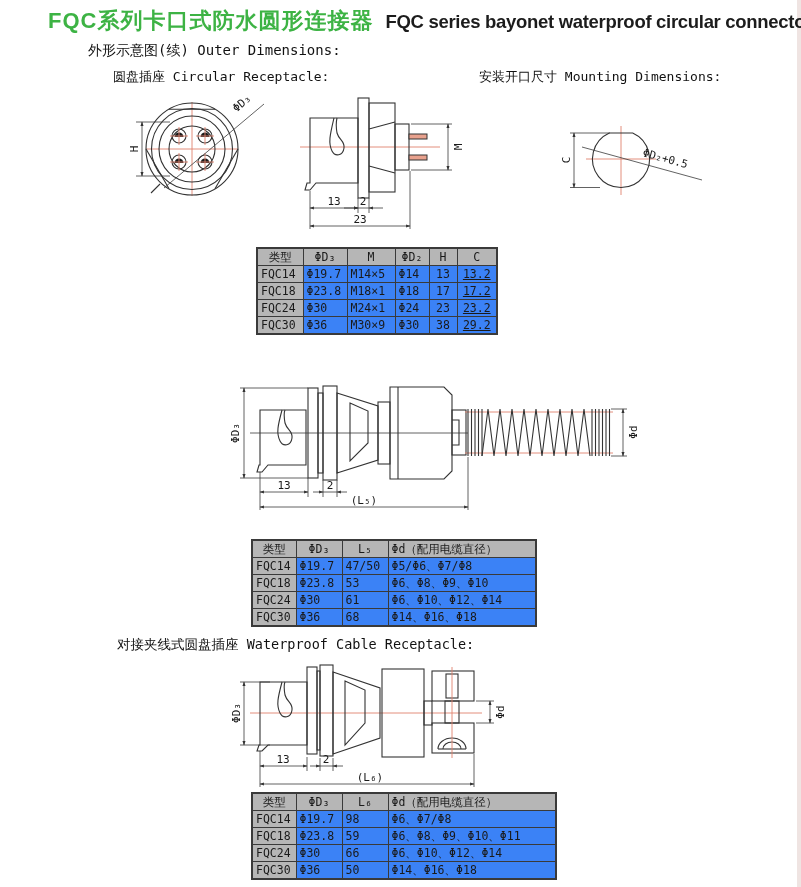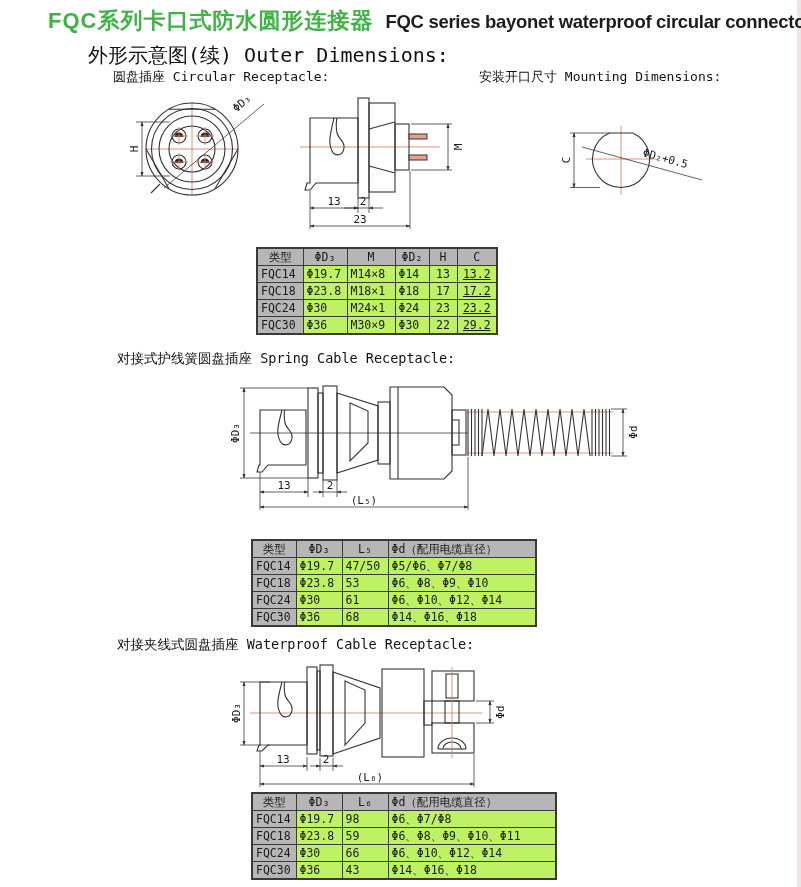--- a/index.html
+++ b/index.html
@@ -2,38 +2,38 @@
 <html><head>
 <meta charset="utf-8">
 <style>
   html,body{margin:0;padding:0;background:#ffffff;}
   .page{position:relative;width:801px;height:887px;background:#ffffff;overflow:hidden;
         font-family:"DejaVu Sans Mono",monospace;color:#1a1a1a;}
   .edge-r{position:absolute;right:0;top:0;width:4px;height:887px;background:#efe4e2;}
   .hdr{position:absolute;left:48px;top:6px;display:flex;align-items:baseline;gap:12px;white-space:nowrap;}
   .title-cn{font-family:"Liberation Sans",sans-serif;font-weight:bold;font-size:22px;color:#3db344;letter-spacing:1px;text-align:right;}
   .title-en{font-family:"Liberation Sans",sans-serif;font-weight:bold;font-size:18.5px;color:#1c1c1c;letter-spacing:-0.3px;}
-  .h2{position:absolute;left:88px;top:42px;font-size:20px;color:#111;}
+  .h2{position:absolute;left:88px;top:42px;font-size:14px;color:#111;}
   .sublabel{position:absolute;font-size:13px;color:#111;white-space:nowrap;}
   .lab-circ{left:113px;top:68px;}
   .lab-mount{left:479px;top:68px;}
   .lab-spring{left:117px;top:350px;font-size:13.5px;}
   .lab-water{left:117px;top:636px;font-size:13.5px;}
   svg{position:absolute;overflow:visible;}
   svg .ln{stroke:#333;stroke-width:1.1;fill:none;}
   svg .thin{stroke:#3a3a3a;stroke-width:0.8;fill:none;}
   svg .red{stroke:#e0826e;stroke-width:0.9;fill:none;}
   svg text{font-family:"DejaVu Sans Mono",monospace;font-size:11px;fill:#1a1a1a;}
   table.spec{position:absolute;border-collapse:collapse;table-layout:fixed;background:#e9e9e9;
              font-size:11.5px;line-height:13px;}
   table.spec th,table.spec td{border:1px solid #3a3a3a;padding:1px 3px;height:14px;white-space:nowrap;overflow:hidden;}
   table.spec th{background:#b6b6b6;font-weight:normal;text-align:center;}
   table.spec td.rowhead{background:#b6b6b6;text-align:left;}
   table.spec{border:2px solid #3a3a3a;}
-  table.spec td{background:#bef264;}
+  table.spec td{background:#3b82f6;}
   .t1 td:nth-child(5),.t1 td:nth-child(6){text-align:center;}
   .t1 td:nth-child(6){text-decoration:underline;}
   .t23 td:nth-child(3){}
 </style>
 </head>
 <body>
 
 <div class="page">
   <div class="edge-r"></div>
 
@@ -147,21 +147,20 @@
       <path class="ln" d="M79.3,33 A28.5,28.5 0 1 0 102.7,33 Z"></path>
       <line class="thin" x1="40" y1="33" x2="80" y2="33"></line>
       <line class="thin" x1="40" y1="87.5" x2="70" y2="87.5"></line>
       <line class="thin" x1="44" y1="33" x2="44" y2="87.5" marker-start="url(#ar3)" marker-end="url(#ar3)"></line>
       <line class="thin" x1="52" y1="47" x2="172" y2="80"></line>
     </g>
     <text x="36" y="64" text-anchor="middle" transform="rotate(-90 36 60)">C</text>
     <text x="112" y="56" transform="rotate(15.5 112 56)">ΦD₂+0.5</text>
   </svg>
 
-  <div class="sublabel lab-spring">对接式护线簧圆盘插座 Spring Cable Receptacle:</div>
 
   <svg style="left:228px;top:385px" width="412" height="128" viewBox="0 0 412 128">
     <defs>
       <marker id="ar4" viewBox="0 0 10 10" refX="9" refY="5" markerWidth="7.5" markerHeight="5.5" orient="auto-start-reverse">
         <path d="M0,1.5 L10,5 L0,8.5 Z" fill="#333"></path>
       </marker>
       <pattern id="kn4" width="3" height="6" patternUnits="userSpaceOnUse">
         <rect width="3" height="6" fill="#f1f1f1"></rect>
         <line x1="1.2" y1="0" x2="1.2" y2="6" stroke="#555" stroke-width="1"></line>
       </pattern>
@@ -342,21 +341,21 @@
       <th>类型</th>
       <th>ΦD₃</th>
       <th>M</th>
       <th>ΦD₂</th>
       <th>H</th>
       <th>C</th>
     </tr>
     <tr>
       <td class="rowhead">FQC14</td>
       <td>Φ19.7</td>
-      <td>M14×8</td>
+      <td>M14×5</td>
       <td>Φ14</td>
       <td>13</td>
       <td>13.2</td>
     </tr>
     <tr>
       <td class="rowhead">FQC18</td>
       <td>Φ23.8</td>
       <td>M18×1</td>
       <td>Φ18</td>
       <td>17</td>
@@ -368,21 +367,21 @@
       <td>M24×1</td>
       <td>Φ24</td>
       <td>23</td>
       <td>23.2</td>
     </tr>
     <tr>
       <td class="rowhead">FQC30</td>
       <td>Φ36</td>
       <td>M30×9</td>
       <td>Φ30</td>
-      <td>22</td>
+      <td>38</td>
       <td>29.2</td>
     </tr>
   </tbody>
     </table>
 
   <table class="spec t23" style="left:251px;top:792px;width:304px">
     <colgroup>
         <col style="width:44px">
         <col style="width:46px">
         <col style="width:46px">
@@ -409,19 +408,19 @@
     </tr>
     <tr>
       <td class="rowhead">FQC24</td>
       <td>Φ30</td>
       <td>66</td>
       <td>Φ6、Φ10、Φ12、Φ14</td>
     </tr>
     <tr>
       <td class="rowhead">FQC30</td>
       <td>Φ36</td>
-      <td>43</td>
+      <td>50</td>
       <td>Φ14、Φ16、Φ18</td>
     </tr>
   </tbody>
     </table>
 
 </div>
 
 </body></html>

